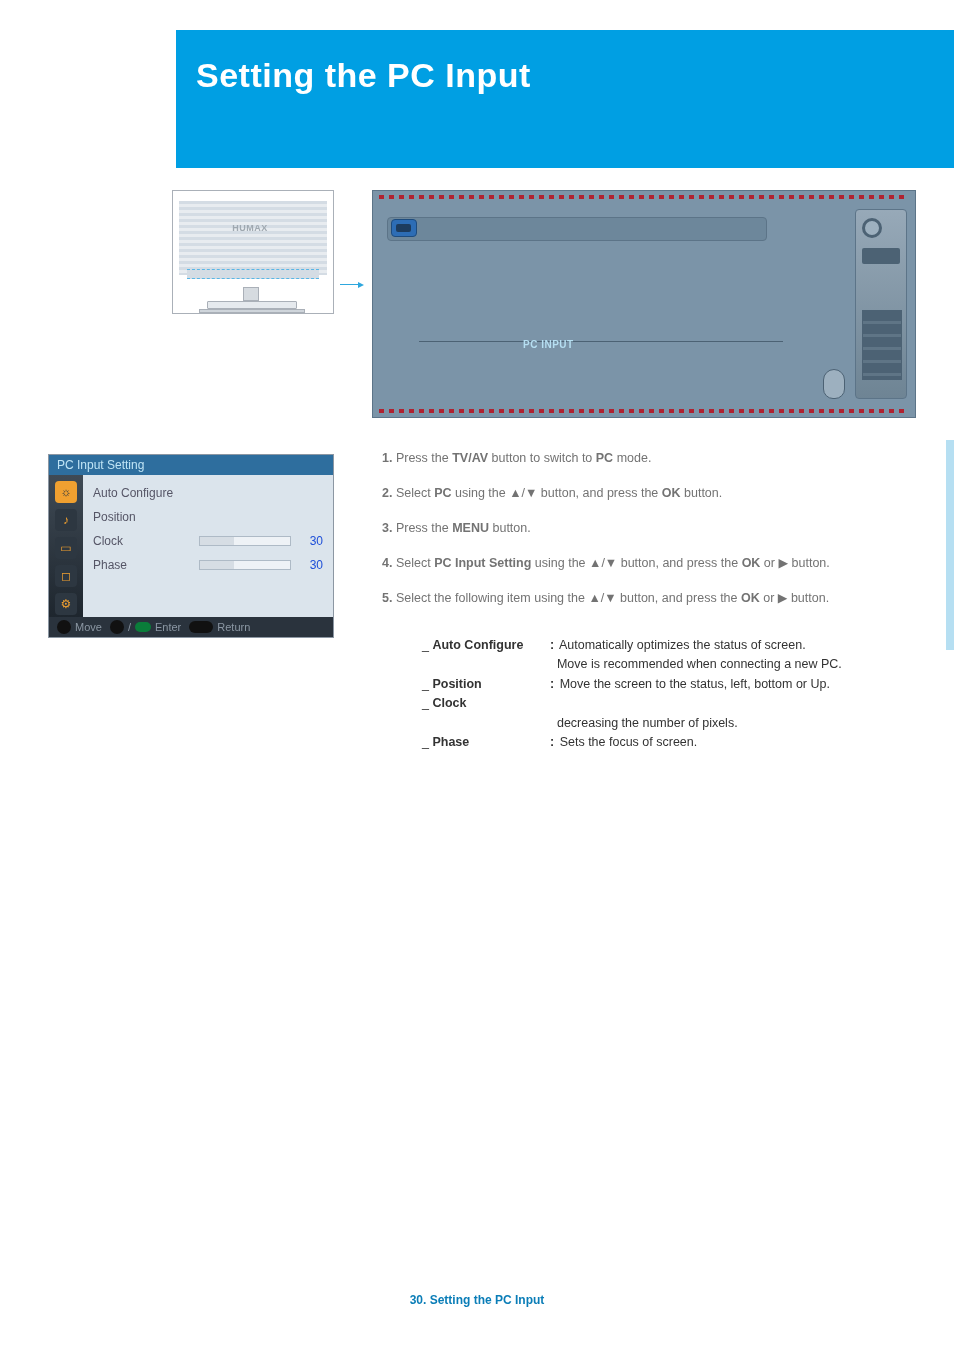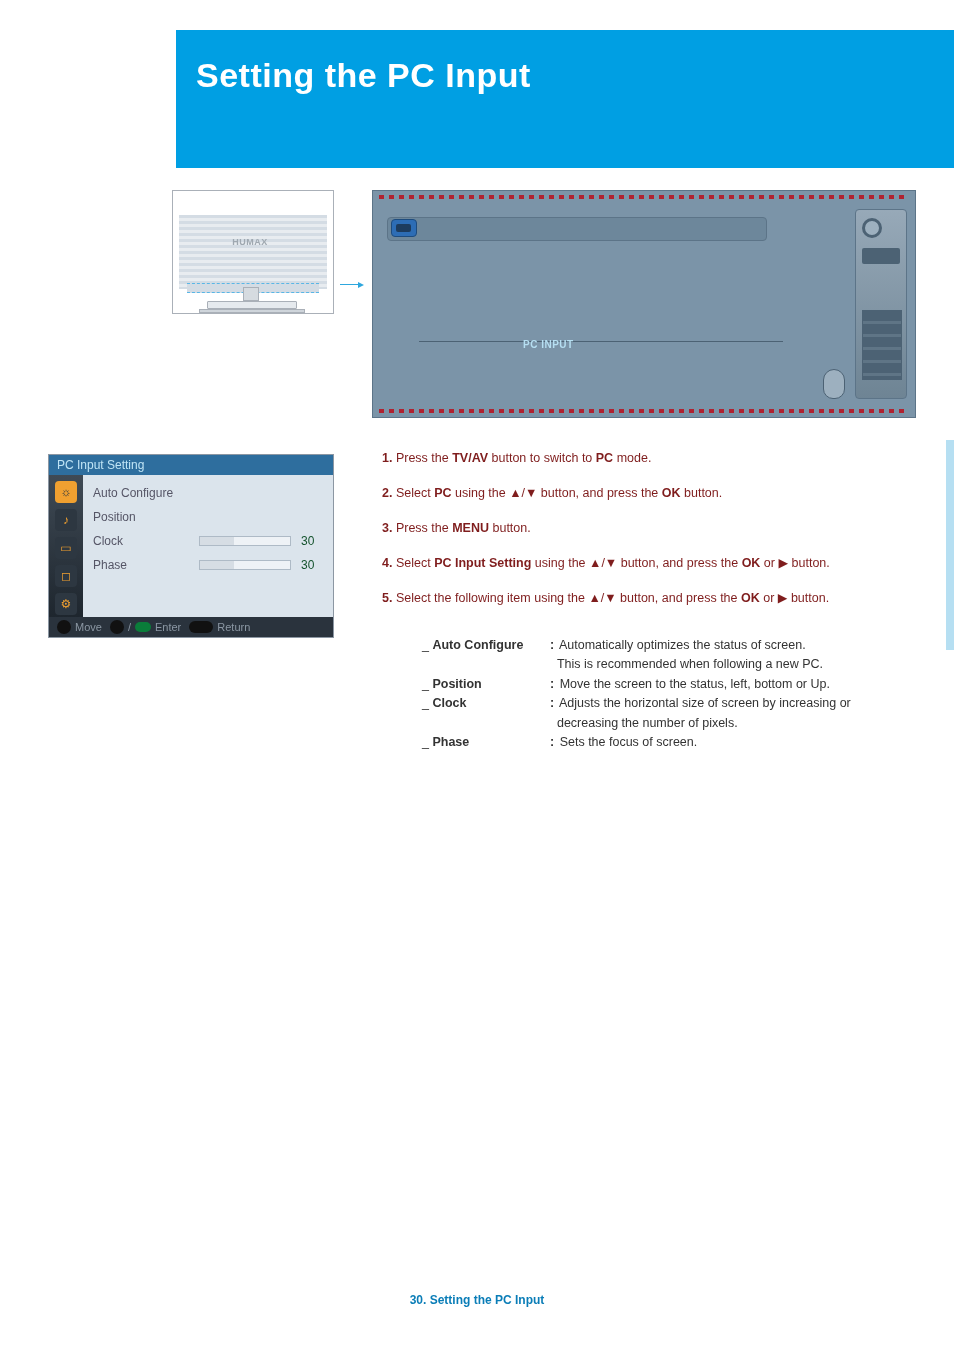--- a/index.html
+++ b/index.html
@@ -27,21 +27,21 @@
 
   
   .figure-row {
     position: absolute; left: 172px; top: 190px; width: 730px; height: 230px;
   }
   .monitor {
     position: absolute; left: 0; top: 0; width: 162px; height: 124px;
     border: 1px solid #aab0b8; background: #fff;
   }
   .monitor-screen {
-    position: absolute; left: 6px; top: 24px; right: 6px; height: 74px;
+    position: absolute; left: 6px; top: 10px; right: 6px; height: 74px;
     background: repeating-linear-gradient(
       to bottom,
       #d4dce4 0, #d4dce4 3px, #e8ecf0 3px, #e8ecf0 6px
     );
   }
   .monitor-screen::after {
     content: ""; position: absolute; left: 8px; right: 8px; top: 68px; height: 8px;
     border: 1px dashed #59b6e6; border-left: 0; border-right: 0; background: #d4dce4;
   }
   .monitor-logo {
@@ -105,32 +105,32 @@
     background: linear-gradient(#3f4a55,#1e262e);
     display:flex; flex-direction:column; gap:6px; align-items:center; padding-top:6px;
   }
   .osd-left .ic { width:22px; height:22px; border-radius:4px; background:#2d3741; color:#f0a030; display:flex;align-items:center;justify-content:center;font-size:12px;}
   .osd-left .ic.sel { background:#f0a030; color:#2d3741; }
   .osd-body { position:absolute; left:34px; right:0; top:20px; bottom:20px; padding:6px 10px; }
   .osd-row { display:flex; align-items:center; height:24px; gap:10px; }
   .osd-label { width:96px; color:#556; }
   .osd-bar { flex:1; height:10px; background:#eef2f6; border:1px solid #aebac6; position:relative;}
   .osd-bar .fill { position:absolute; left:0; top:0; bottom:0; width:38%; background:#d6dde4;}
-  .osd-val { width:22px; text-align:left; color:#14532d; }
+  .osd-val { width:22px; text-align:right; color:#1d4ed8; }
   .osd-btm {
     position:absolute; left:0; right:0; bottom:0; height:20px; background:#2a333d;
     color:#8b97a3; font-size:11px; display:flex; align-items:center; gap:8px; padding:0 8px;
   }
   .osd-btm .chip { display:inline-flex; align-items:center; gap:4px; }
   .osd-btm .b { width:14px;height:14px;border-radius:7px;background:#111;display:inline-block;}
   .osd-btm .o { width:16px;height:10px;border-radius:5px;background:#0a7d3a;display:inline-block;}
   .osd-btm .back { width:24px;height:12px;border-radius:6px;background:#111;display:inline-block;}
 
   
-  .steps { position:absolute; left:382px; top:450px; width:520px; font-size:12.5px; color:#7f1d1d; line-height:1.35; }
+  .steps { position:absolute; left:382px; top:450px; width:520px; font-size:12.5px; color:#737373; line-height:1.35; }
   .steps p { margin-bottom:18px; }
   .steps .num { font-weight:700; }
   .steps b { font-weight:700; }
   .arrow-glyph { font-family: Arial, sans-serif; }
 
   .defs { position:absolute; left:398px; top:636px; width:504px; font-size:12.5px; color:#333; line-height:1.55; }
   .defs .row { display:flex;margin-left:24px; }
   .defs .t { width:128px; }
   .defs .t .lbl { font-weight:700; }
   .defs .d { flex:1; }
@@ -240,29 +240,28 @@
     </p>
   </div>
 
   <div class="defs">
     <div class="row">
       <div class="t"><span>_ </span><span class="lbl">Auto Configure</span></div>
       <div class="d"><span class="colon">:</span> <span>Automatically optimizes the status of screen.</span></div>
     </div>
     <div class="row">
       <div class="t"></div>
-      <div class="d">&nbsp;&nbsp;<span>This is recommended when following a new PC.</span></div>
+      <div class="d">&nbsp;&nbsp;<span>Move is recommended when connecting a new PC.</span></div>
     </div>
     <div class="row">
       <div class="t"><span>_ </span><span class="lbl">Position</span></div>
       <div class="d"><span class="colon">:</span> <span>Move the screen to the status, left, bottom or Up.</span></div>
     </div>
     <div class="row">
       <div class="t"><span>_ </span><span class="lbl">Clock</span></div>
-      <div class="d"><span class="colon">:</span> <span>Adjusts the horizontal size of screen by increasing or</span></div>
     </div>
     <div class="row">
       <div class="t"></div>
       <div class="d">&nbsp;&nbsp;<span>decreasing the number of pixels.</span></div>
     </div>
     <div class="row">
       <div class="t"><span>_ </span><span class="lbl">Phase</span></div>
       <div class="d"><span class="colon">:</span> <span>Sets the focus of screen.</span></div>
     </div>
   </div>

